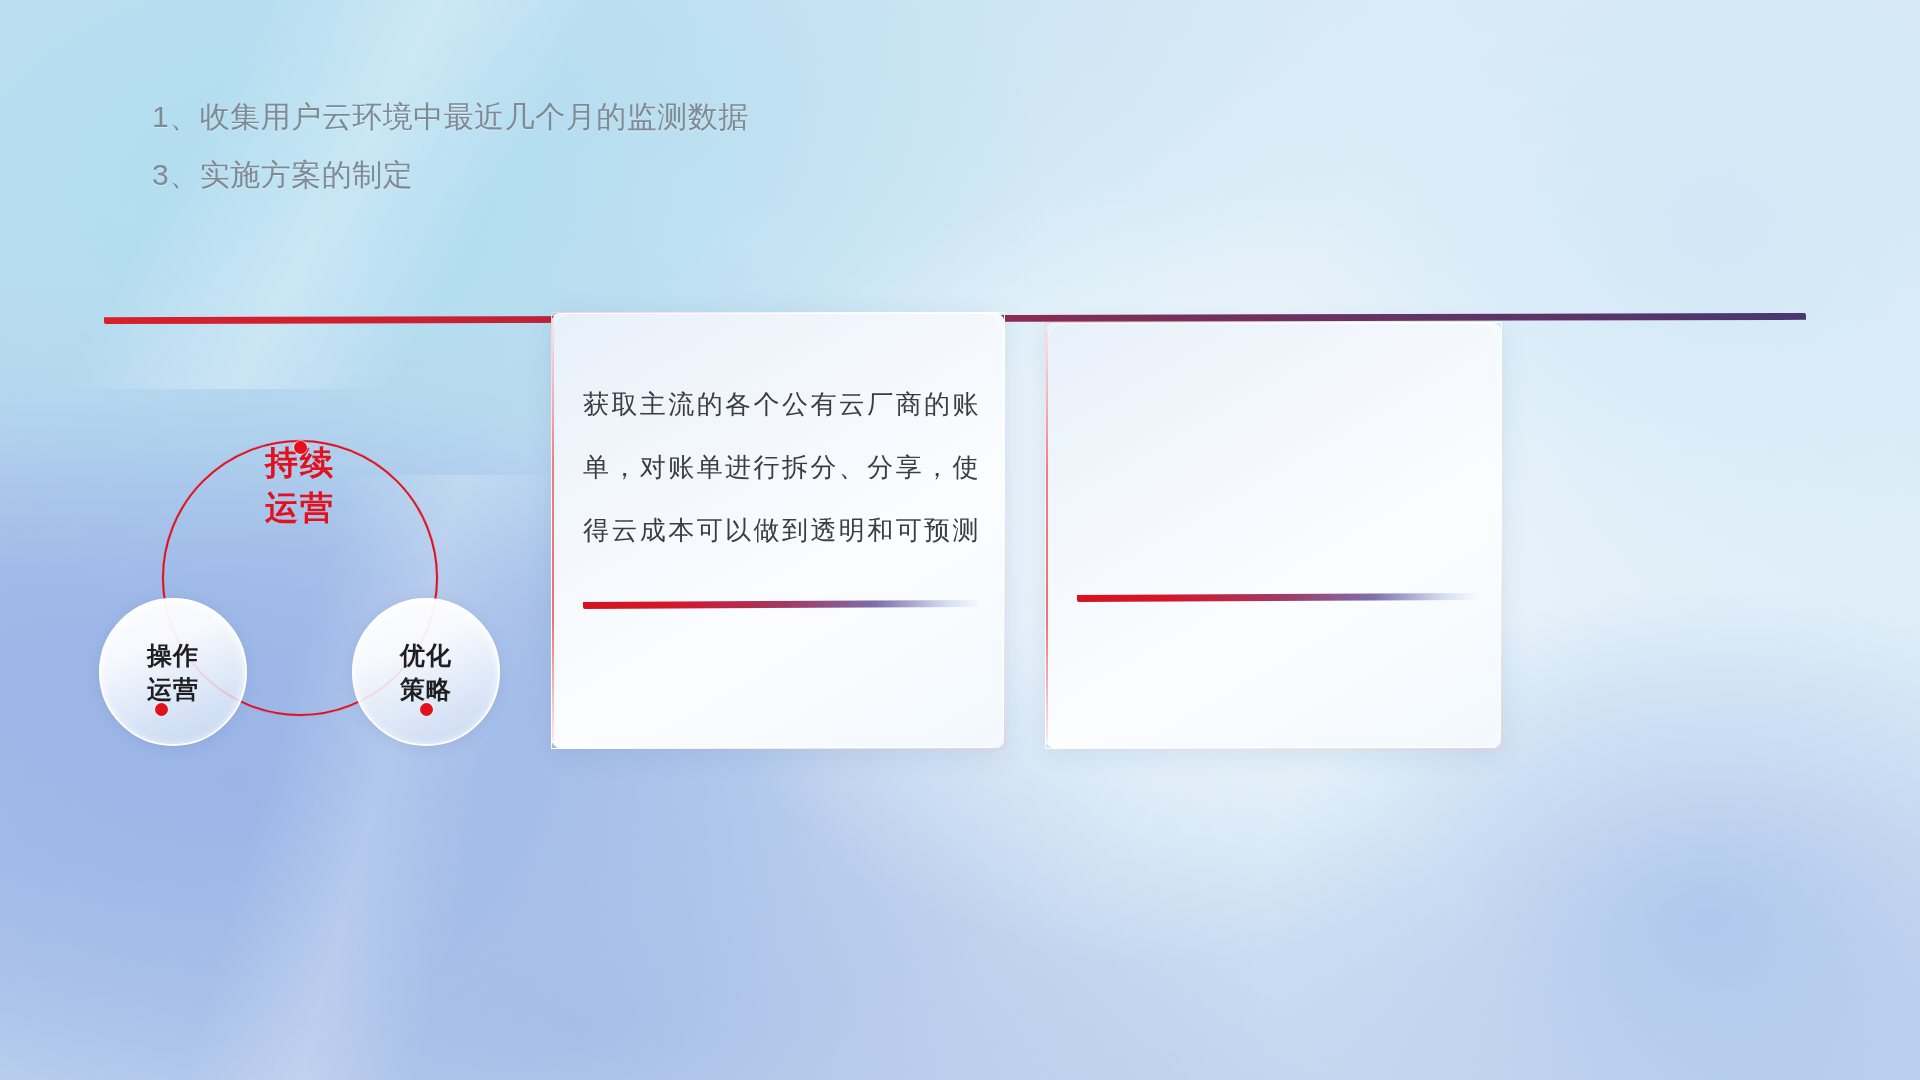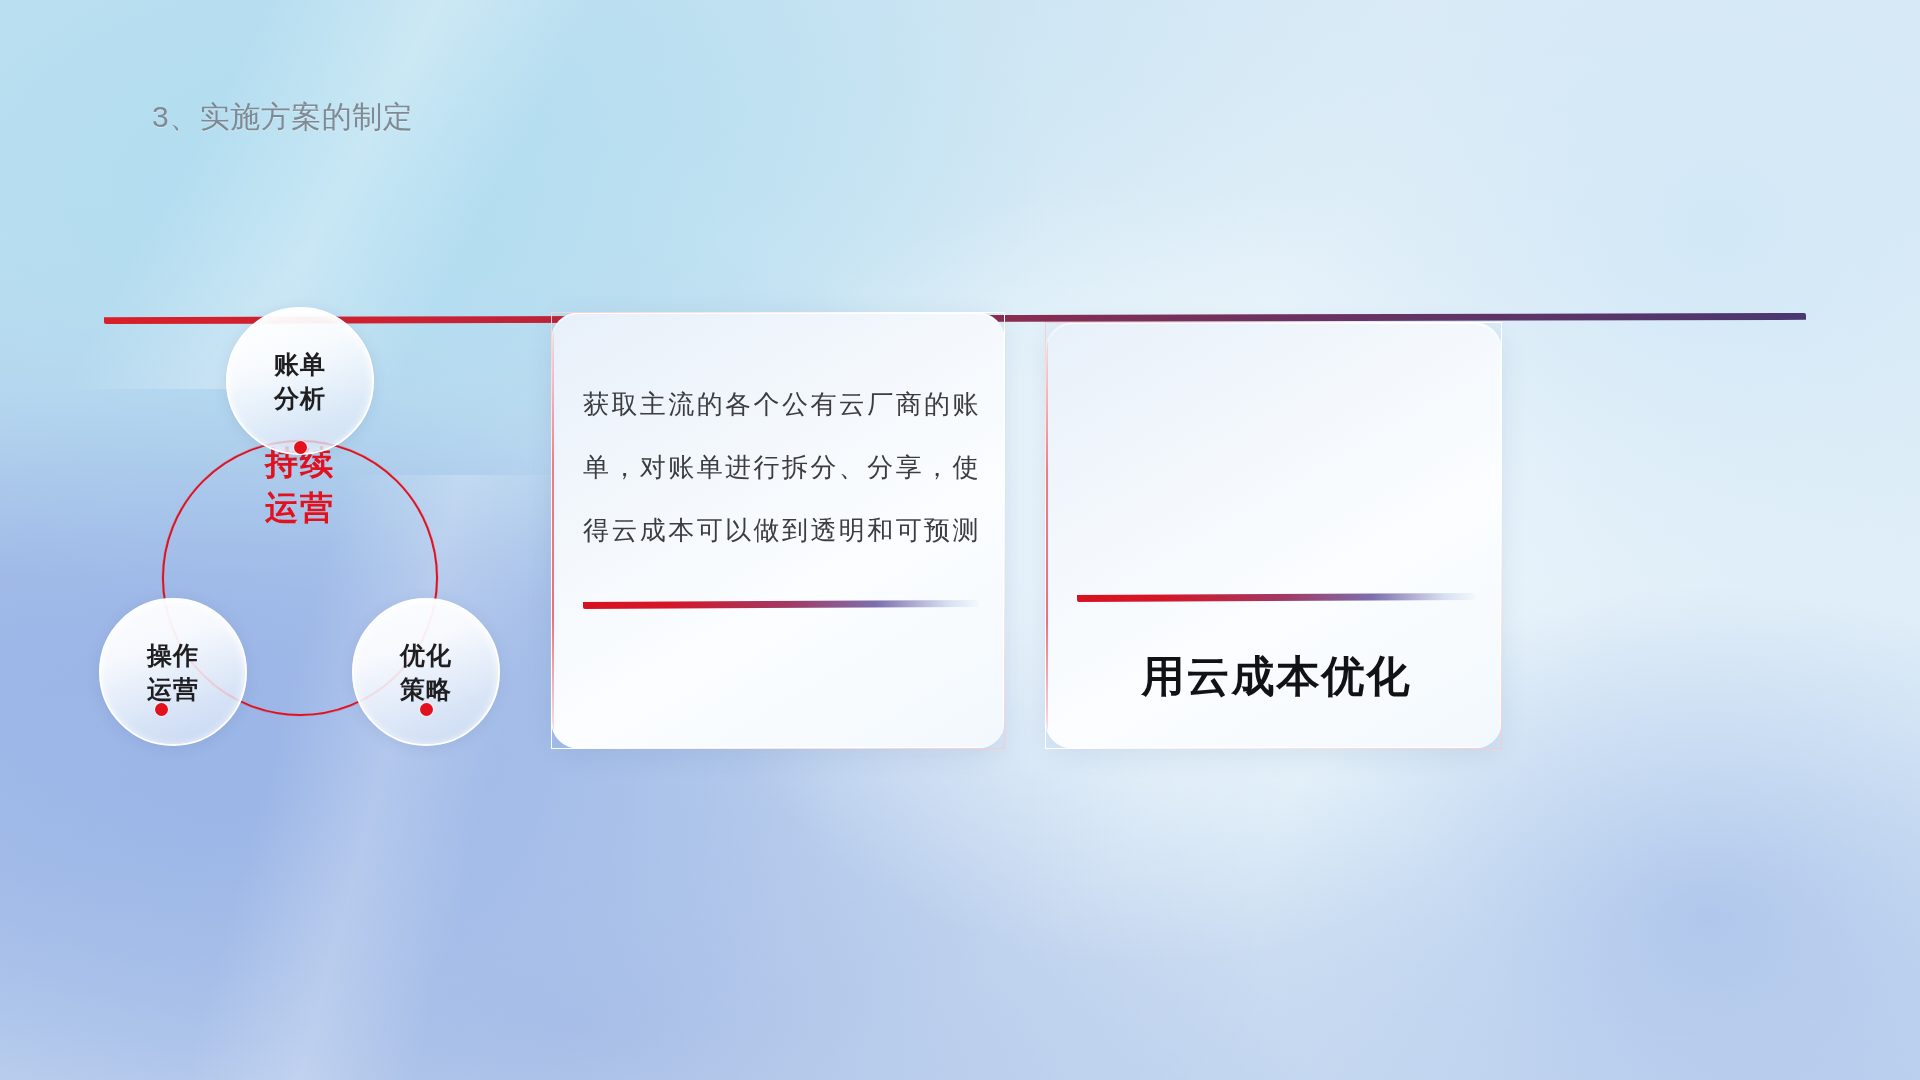--- a/index.html
+++ b/index.html
@@ -138,21 +138,21 @@
     background:#e3101e;
     box-shadow:0 0 0 1px rgba(255,255,255,0.55);
   }
   .dot-top   { left:214px; top:161px; }
   .dot-left  { left:75px;  top:423px; }
   .dot-right { left:340px; top:423px; }
 
   
   .card {
     position:absolute;
-    border-radius:28px;
+    border-radius:12px;
     border:1.6px solid;
     border-image:linear-gradient(150deg,#f7cfd2 0%,#ffffff 30%,#ffffff 62%,#f6c9cf 100%) 1;
     background:
       linear-gradient(150deg,
         #e7f0fa 0%,
         #eef4fb 18%,
         #f5f9fd 40%,
         #fbfdff 62%,
         #f7fbfe 80%,
         #f2f8fd 100%);
@@ -224,20 +224,21 @@
   <div class="bg-wash-3"></div>
   <div class="bg-wash-4"></div>
   <div class="bg-wash-5"></div>
   <div class="bg-streak-a"></div>
   <div class="bg-streak-b"></div>
   <div class="bg-arc"></div>
 </div>
 
 <div id="steps">
   <div class="step-col left">
+    <div class="step-line">1、收集用户云环境中最近几个月的监测数据</div>
     <div class="step-line">3、实施方案的制定</div>
   </div>
   <div class="step-col right">
   </div>
 </div>
 
 <div id="divider">
   <div class="bar"></div>
 </div>
 
@@ -245,26 +246,20 @@
 
   <div class="vc big-ring"></div>
 
   <div class="center-label">
     <div>
       <div>持续</div>
       <div>运营</div>
     </div>
   </div>
 
-  <div class="vc small sc-top">
-    <div class="sc-label">
-      <div>账单</div>
-      <div>分析</div>
-    </div>
-  </div>
 
   <div class="vc small sc-left">
     <div class="sc-label">
       <div>操作</div>
       <div>运营</div>
     </div>
   </div>
 
   <div class="vc small sc-right">
     <div class="sc-label">
@@ -282,14 +277,13 @@
   <div class="card-body">获取主流的各个公有云厂商的账单，对账单进行拆分、分享，使得云成本可以做到透明和可预测</div>
   <div class="card-accent">
     <div class="bar"></div>
   </div>
 </div>
 
 <div class="card" id="card-2">
   <div class="card-accent">
     <div class="bar"></div>
   </div>
-  <div class="card-title">用云成本优化</div>
 </div>
 
 </body></html>

